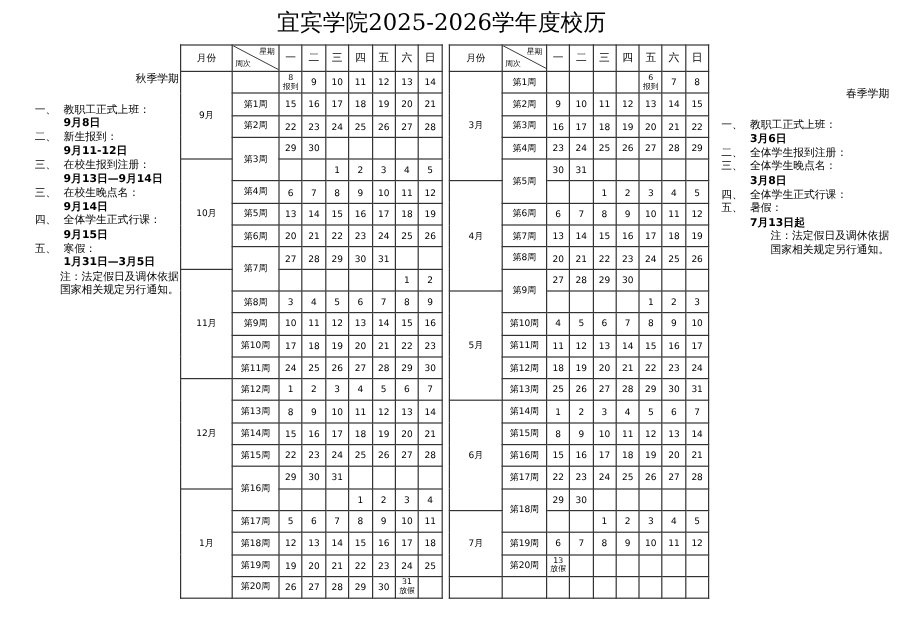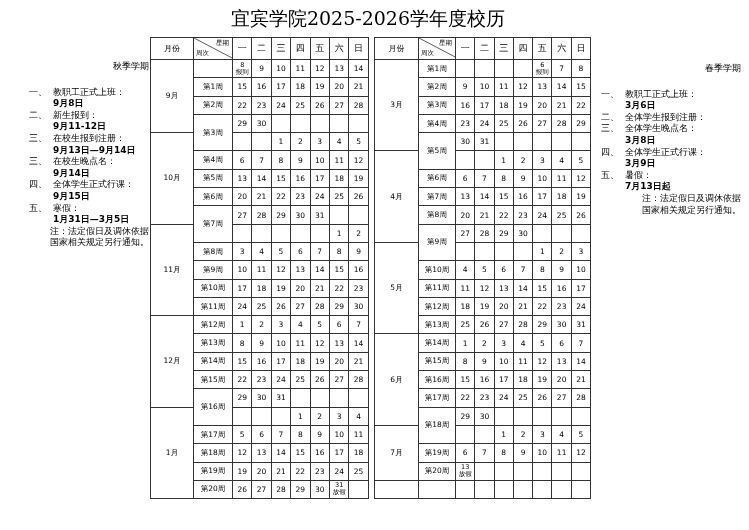--- a/index.html
+++ b/index.html
@@ -8,21 +8,21 @@
   .title { position:absolute; left:0; width:736px; top:6px; text-align:center;
            font-family:"DejaVu Serif", "Liberation Serif", serif; font-size:19px; letter-spacing:0px; }
   .side { position:absolute; font-size:9px; line-height:11.6px; }
   .side .head { text-align:right; margin-bottom:14px; }
   .side .item { display:flex; }
   .side .num { width:24px; flex:none; }
   .side .lbl { white-space:nowrap; }
   .side .val { padding-left:24px; white-space:nowrap;font-weight:bold; }
   .side .note { margin-top:0; white-space:pre-line;text-align:right; }
   #left-side { left:29px; top:61px; width:120px; }
-  #right-side { left:601px; top:63px; width:140px; }
+  #right-side { left:601px; top:74px; width:140px; }
   table.cal { position:absolute; border-collapse:collapse; table-layout:fixed; font-size:7.5px; }
   table.cal td, table.cal th { border:1px solid #333; text-align:center; vertical-align:middle; padding:0; font-weight:normal; overflow:hidden; }
   table.cal { border:1.5px solid #000; }
   #cal-left { left:150px; top:37px; width:218px; }
   #cal-right { left:374px; top:37px; width:216px; }
   table.cal thead th { height:21px; font-size:9px; }
   table.cal thead th.mo { font-size:8px; }
   table.cal tbody td { height:17.3px; }
   .diag { position:relative; height:21px; }
   .diag svg { position:absolute; left:0; top:0; }
@@ -90,21 +90,20 @@
       </div>
       <div class="item">
         <span class="num">三、</span>
         <span class="lbl">全体学生晚点名：</span>
       </div>
       <div class="val">3月8日</div>
       <div class="item">
         <span class="num">四、</span>
         <span class="lbl">全体学生正式行课：</span>
       </div>
-      <div class="val">3月9日</div>
       <div class="item">
         <span class="num">五、</span>
         <span class="lbl">暑假：</span>
       </div>
       <div class="val">7月13日起</div>
     </div>
   <div class="note">注：法定假日及调休依据
 国家相关规定另行通知。</div>
 </div>
 

